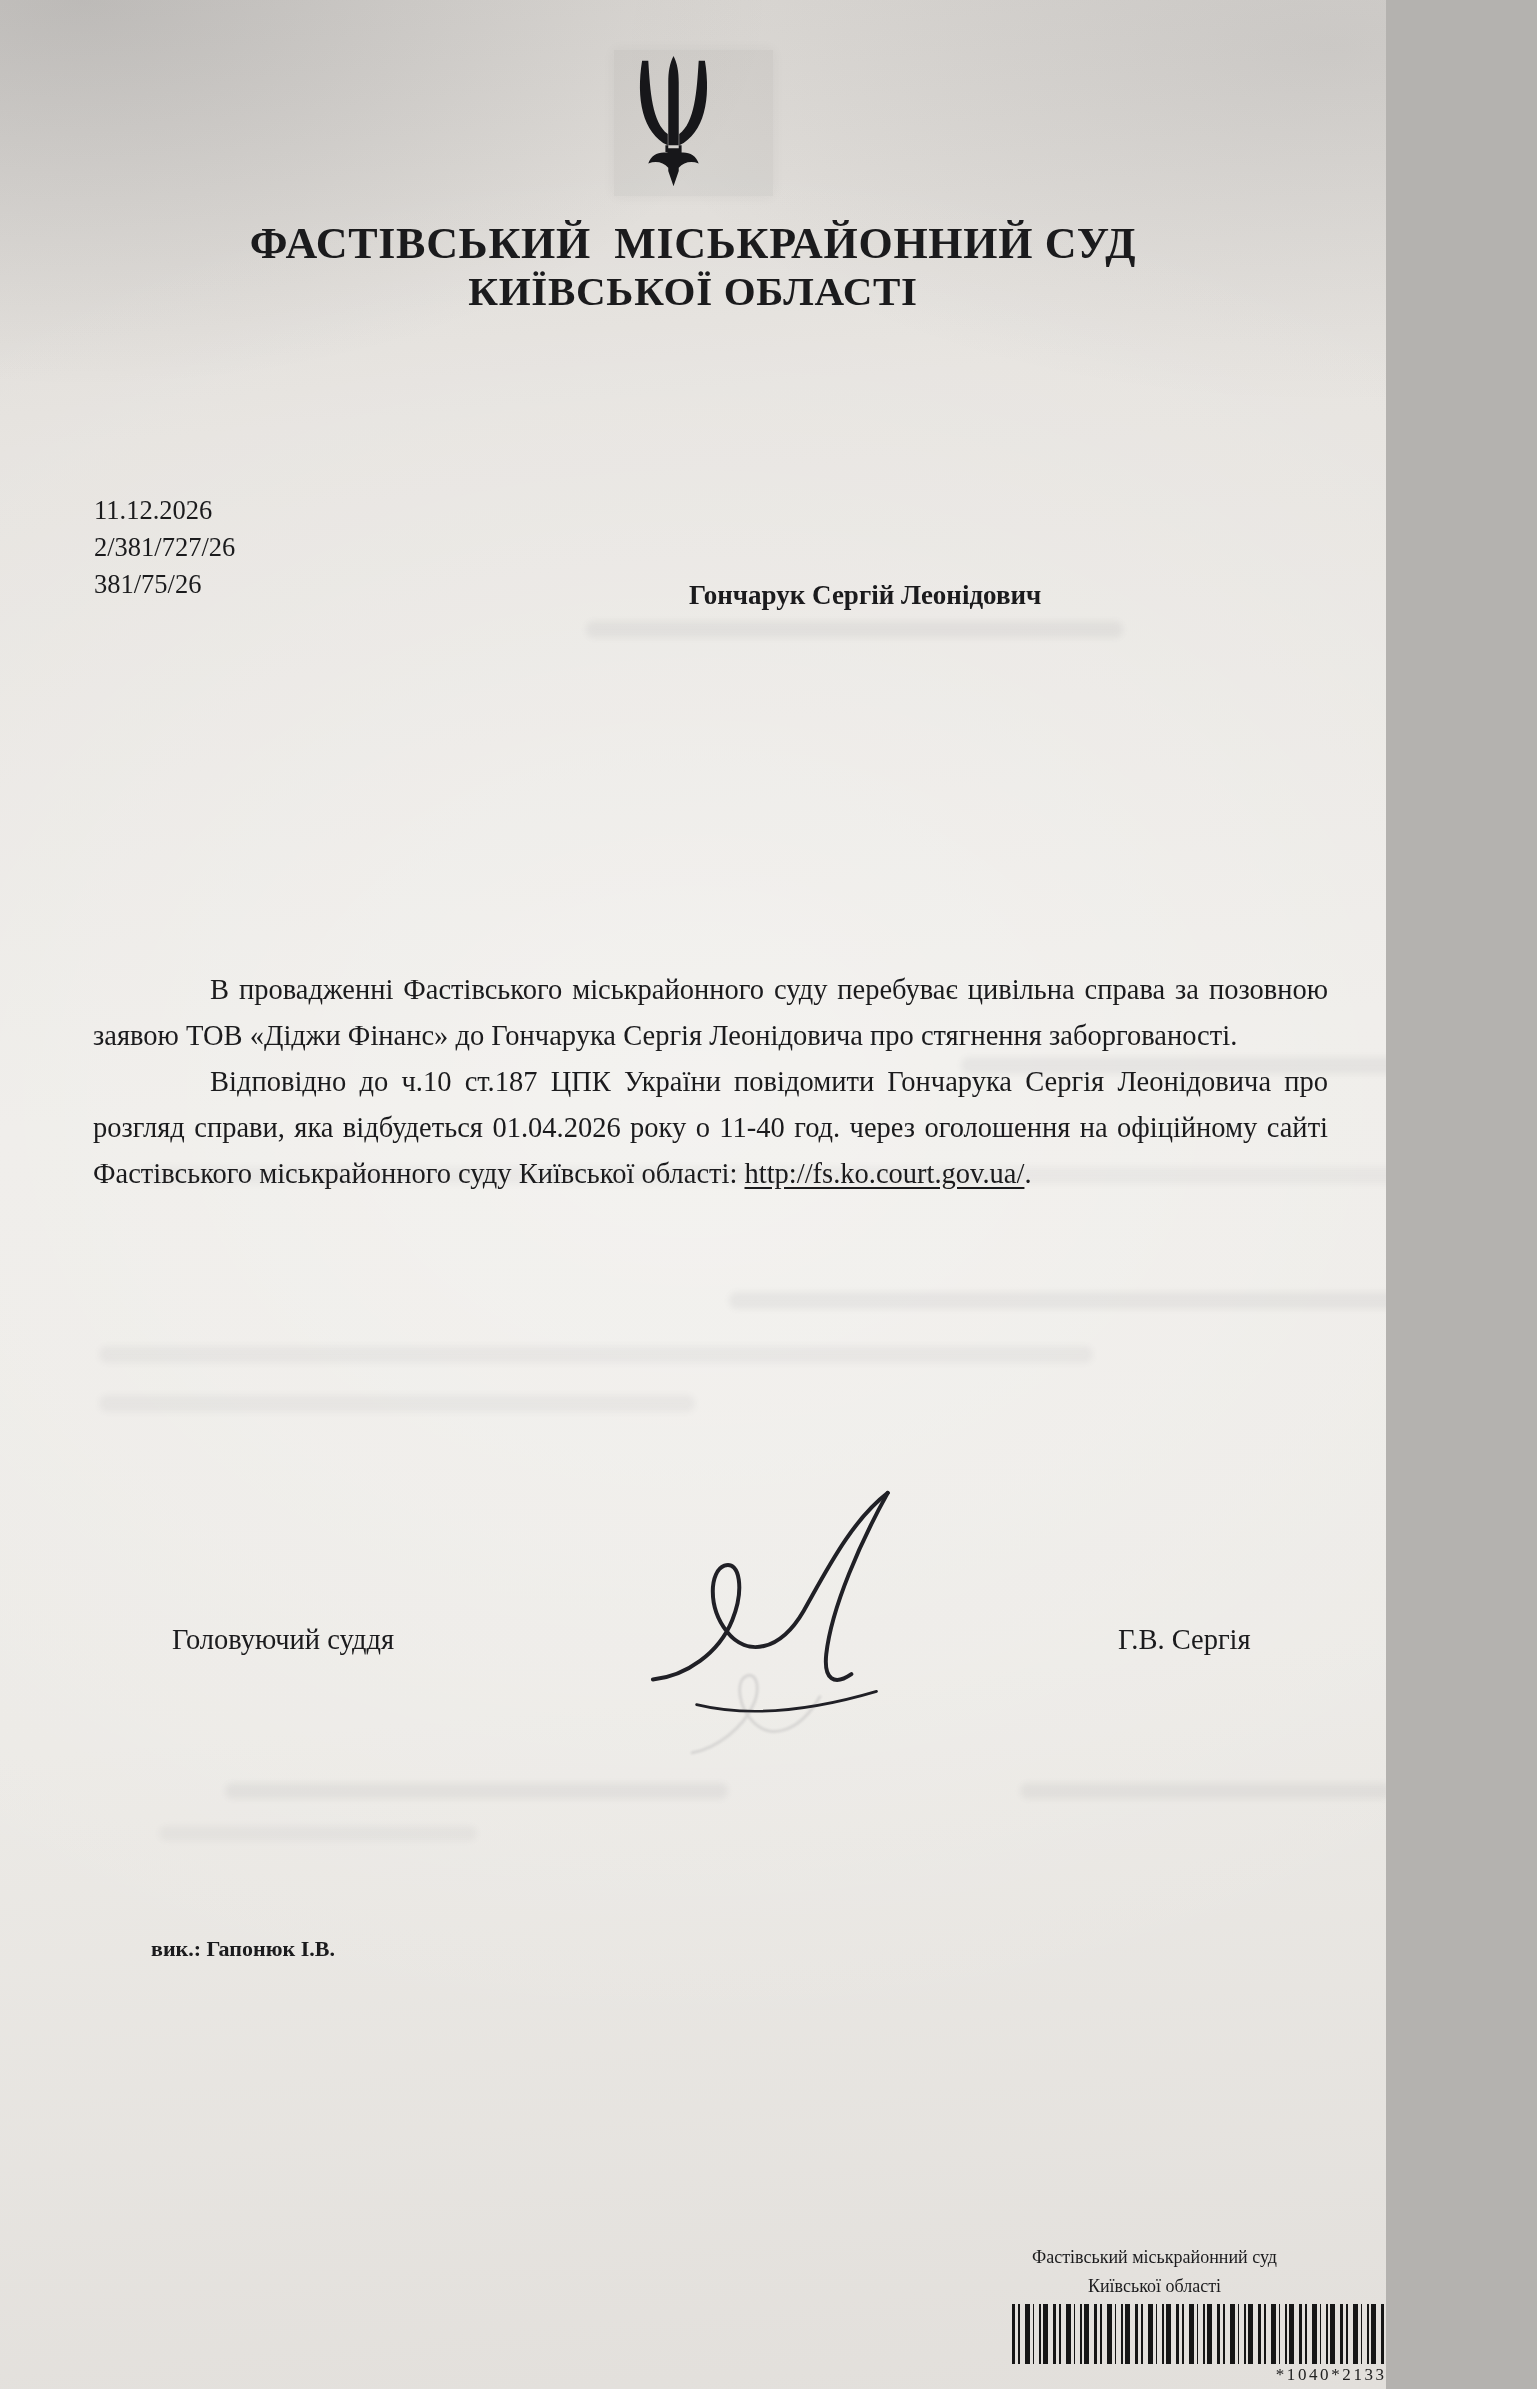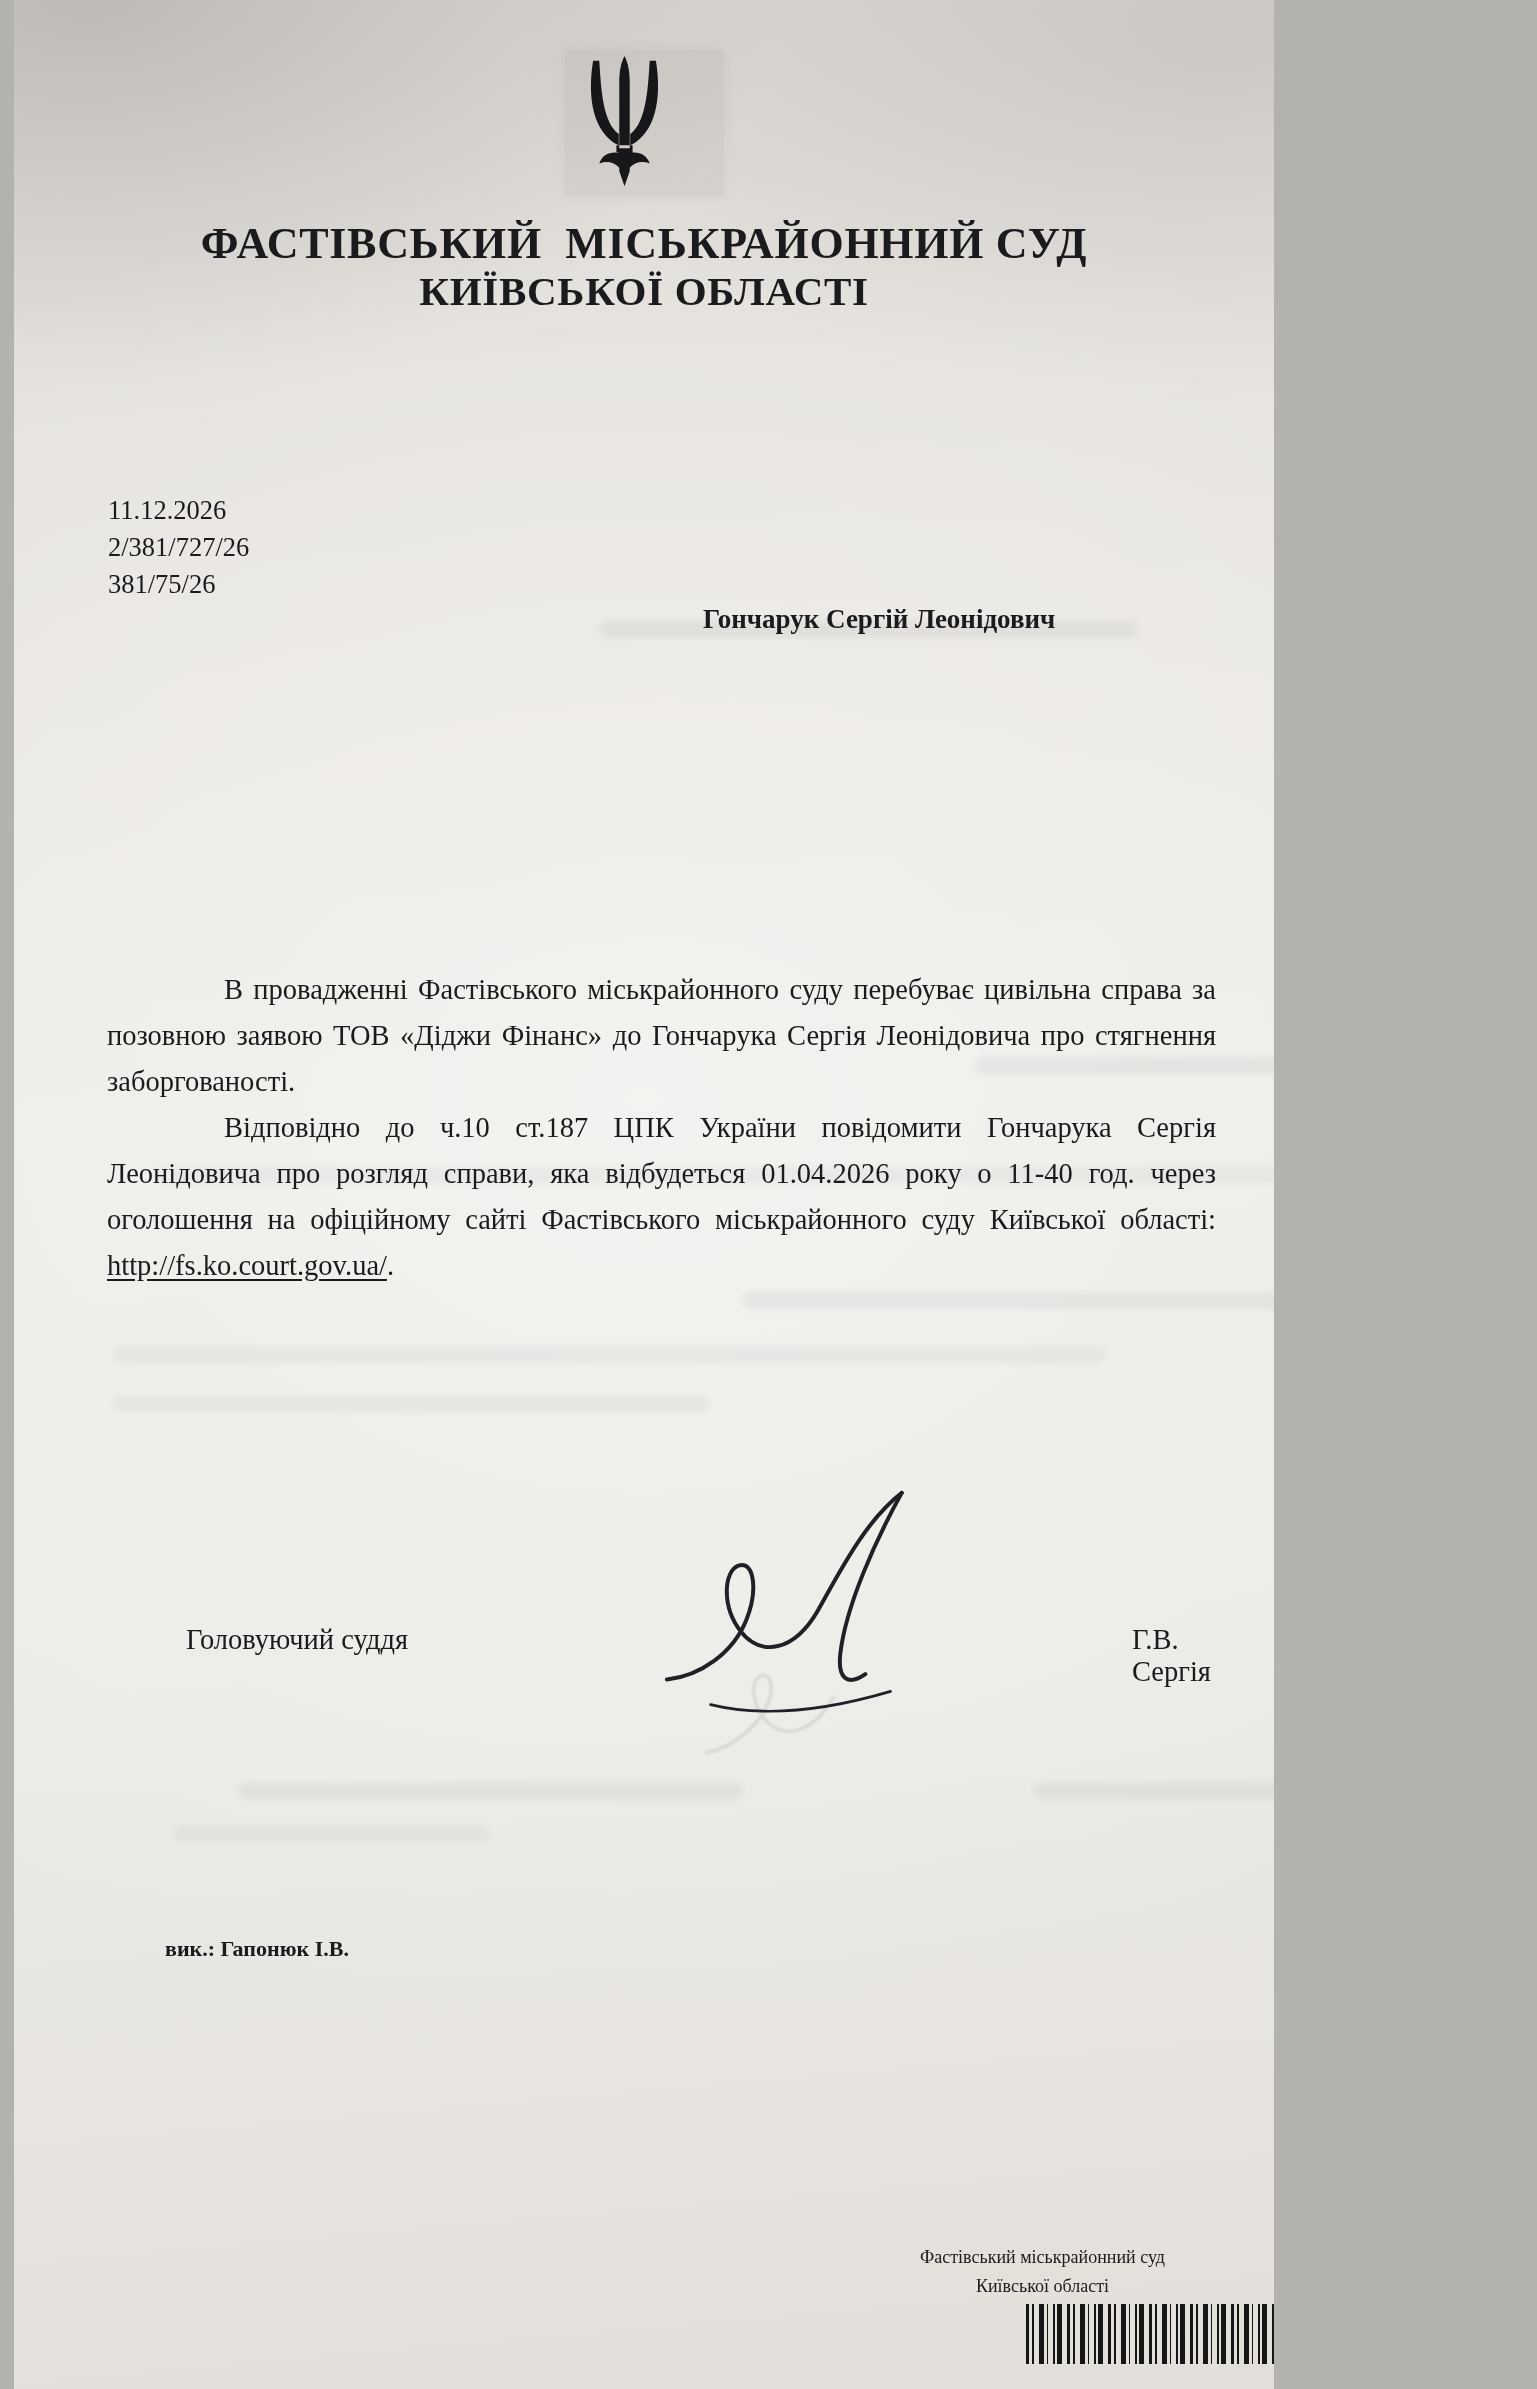--- a/index.html
+++ b/index.html
@@ -5,30 +5,29 @@
   html, body {
     margin: 0;
     padding: 0;
     width: 1538px;
     height: 2389px;
     background: #b4b2af;
     font-family: "Liberation Serif", "DejaVu Serif", serif;
   }
   .page {
     position: relative;
-    width: 1260px;
+    width: 1386px;
     height: 2389px;
     overflow: hidden;
     color: #1b1b1d;
     background:
       radial-gradient(1060px 596px at 6% 0%, rgba(40,40,45,.16), transparent 65%),
       radial-gradient(1192px 596px at 96% 2%, rgba(40,40,45,.10), transparent 60%),
       radial-gradient(1722px 1325px at 50% 46%, rgba(255,255,255,.38), transparent 72%),
       linear-gradient(175deg, #d9d6d2 0%, #e6e3df 18%, #edebe7 45%, #ecEAe6 70%, #e2dfdb 100%);
-    margin-left: 14px;
   }
   .header {
     position: absolute;
     top: 50px; left: 0; right: 0;
     text-align: center;
   }
   .emblem-panel {
     width: 159px; height: 146px;
     margin: 0 auto;
     background: rgba(60,60,65,0.06);
@@ -59,21 +58,21 @@
   }
   .court-contacts div { margin: 0; }
   .meta-block {
     position: absolute;
     left: 94px; top: 492px;
     font-size: 26.5px;
     line-height: 1.4;
   }
   .addressee {
     position: absolute;
-    left: 689px; top: 604px;
+    left: 689px; top: 580px;
     font-size: 27px;
     font-weight: 700;
   }
   .doc-title {
     position: absolute;
     left: 93px; right: 58px; top: 812px;
     text-align: center;
     font-size: 28.5px;
     letter-spacing: 2px;
   }

